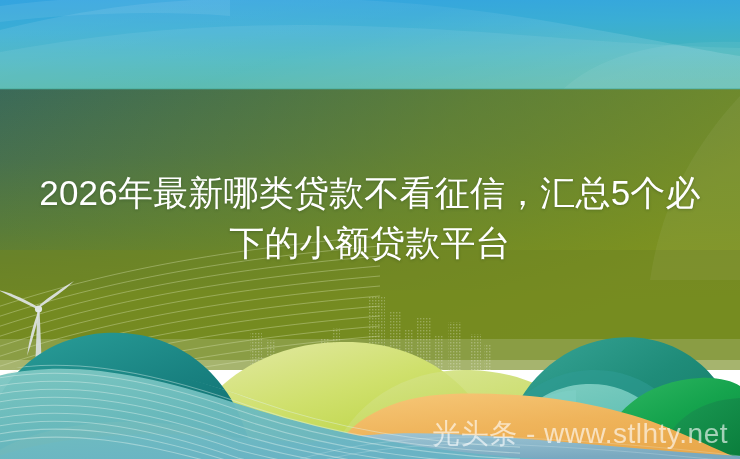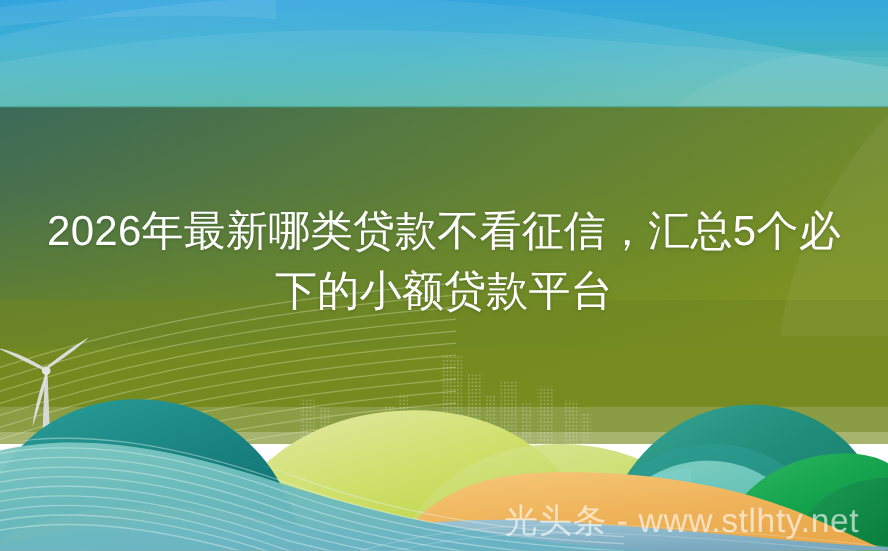--- a/index.html
+++ b/index.html
@@ -38,21 +38,21 @@
     font-size: 35px;
     line-height: 50px;
     font-weight: 400;
     letter-spacing: 0.2px;
     white-space: pre-wrap;
     text-shadow: 0 1px 3px rgba(30, 55, 25, 0.32);
     font-family: "Liberation Sans", "DejaVu Sans", sans-serif;
   }
   #watermark-layer {
     position: absolute;
-    right: 24px;
+    right: 12px;
     bottom: 8px;
     z-index: 6;
     pointer-events: none;
   }
   #watermark-text {
     display: block;
     color: rgba(255, 255, 255, 0.62);
     font-size: 28px;
     line-height: 34px;
     font-weight: 400;

